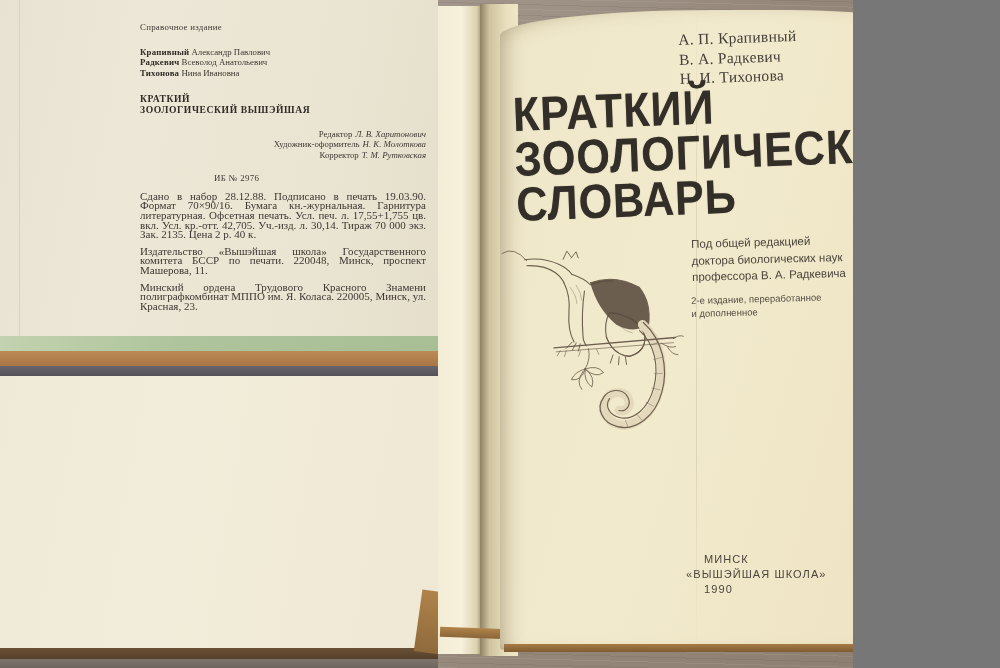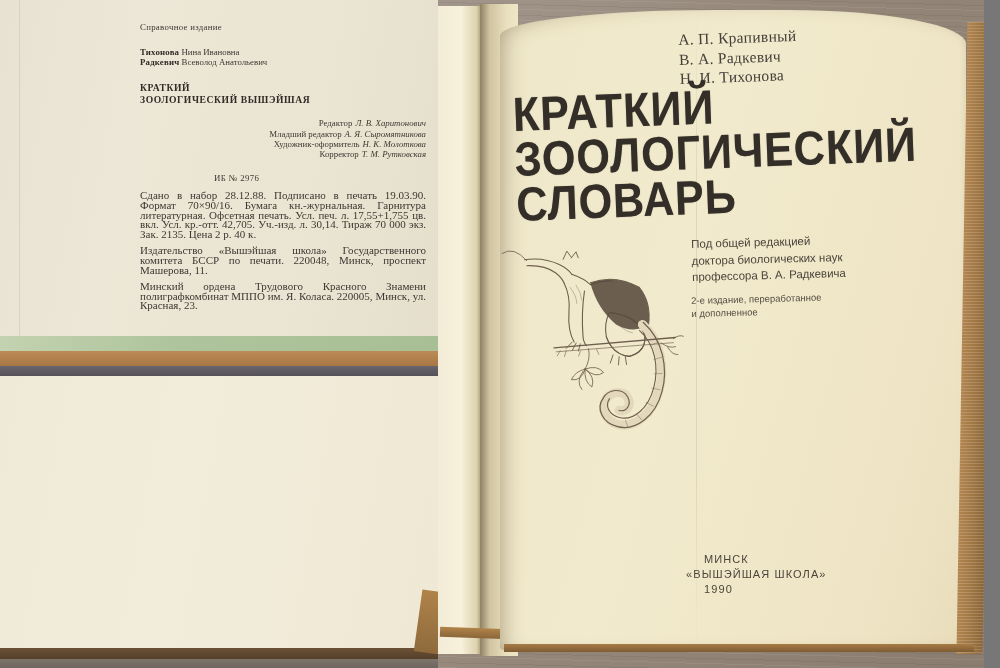--- a/index.html
+++ b/index.html
@@ -1,16 +1,16 @@
 <!DOCTYPE html>
 <html><head>
 <meta charset="utf-8">
 <style>
   html,body{margin:0;padding:0;background:#777;}
-  #stage{position:relative;width:984px;height:668px;overflow:hidden;
+  #stage{position:relative;width:853px;height:668px;overflow:hidden;
          font-family:"Liberation Serif", serif;color:#3d3832;}
 
   
   .left-col{position:absolute;left:0;top:0;width:438px;height:668px;}
 
   .photo-top{position:absolute;left:0;top:0;width:438px;height:376px;
     background:linear-gradient(100deg,#e7e2d1 0%,#ece7d6 30%,#eae4d2 70%,#e4decb 100%);}
   .photo-top .crease{position:absolute;left:19px;top:0;width:2px;height:340px;
     background:linear-gradient(90deg,rgba(0,0,0,.10),rgba(255,255,255,.25));}
   .strip{position:absolute;left:0;width:438px;}
@@ -99,31 +99,31 @@
 <div id="stage">
 
   <div class="left-col">
 
     <div class="photo-top">
       <div class="crease"></div>
 
       <div class="colophon">
         <p class="ed-type">Справочное издание</p>
 
+        <p class="auth-line"><b>Крапивный</b> <span>Александр Павлович</span></p>
+        <p class="auth-line"><b>Радкевич</b> <span>Всеволод Анатольевич</span></p>
         <p class="auth-line"><b>Тихонова</b> <span>Нина Ивановна</span></p>
-        <p class="auth-line"><b>Радкевич</b> <span>Всеволод Анатольевич</span></p>
 
         <p class="col-title">
           <span>КРАТКИЙ</span><br>
           <span>ЗООЛОГИЧЕСКИЙ ВЫШЭЙШАЯ</span>
         </p>
 
         <div class="staff">
           <p><span>Редактор</span><span class="nm">Л. В. Харитонович</span></p>
-          <p><span>Младший редактор</span><span class="nm">А. Я. Сыромятникова</span></p>
           <p><span>Художник-оформитель</span><span class="nm">Н. К. Молоткова</span></p>
           <p><span>Корректор</span><span class="nm">Т. М. Рутковская</span></p>
         </div>
 
         <p class="ib">ИБ № 2976</p>
 
         <div class="imprint-block">
           <p>Сдано в набор 28.12.88. Подписано в печать 19.03.90. Формат 70×90/16. Бумага кн.-журнальная. Гарнитура литературная. Офсетная печать. Усл. печ. л. 17,55+1,755 цв. вкл. Усл. кр.-отт. 42,705. Уч.-изд. л. 30,14. Тираж 70 000 экз. Зак. 2135. Цена 2 р. 40 к.</p>
           <p>Издательство «Вышэйшая школа» Государственного комитета БССР по печати. 220048, Минск, проспект Машерова, 11.</p>
           <p>Минский ордена Трудового Красного Знамени полиграфкомбинат МППО им. Я. Коласа. 220005, Минск, ул. Красная, 23.</p>

